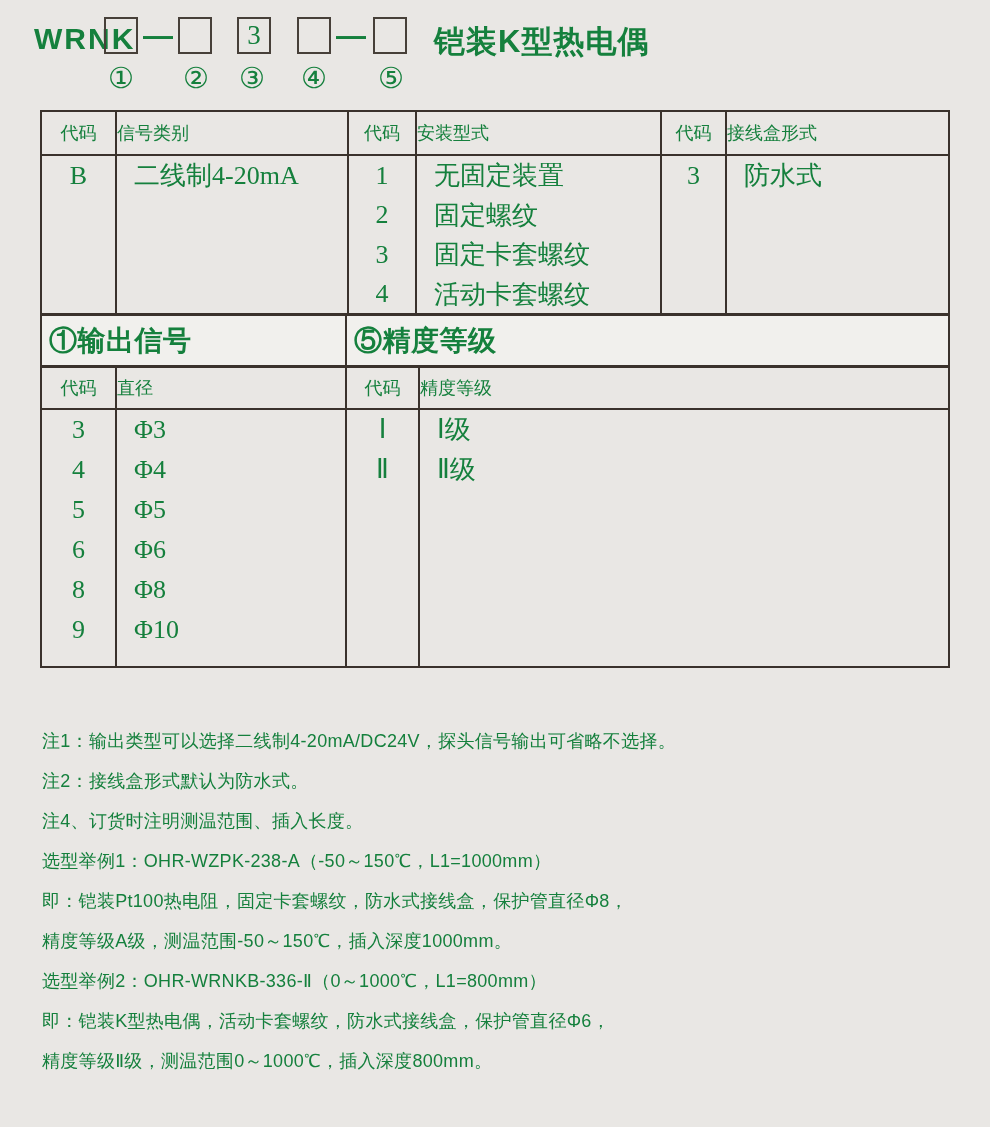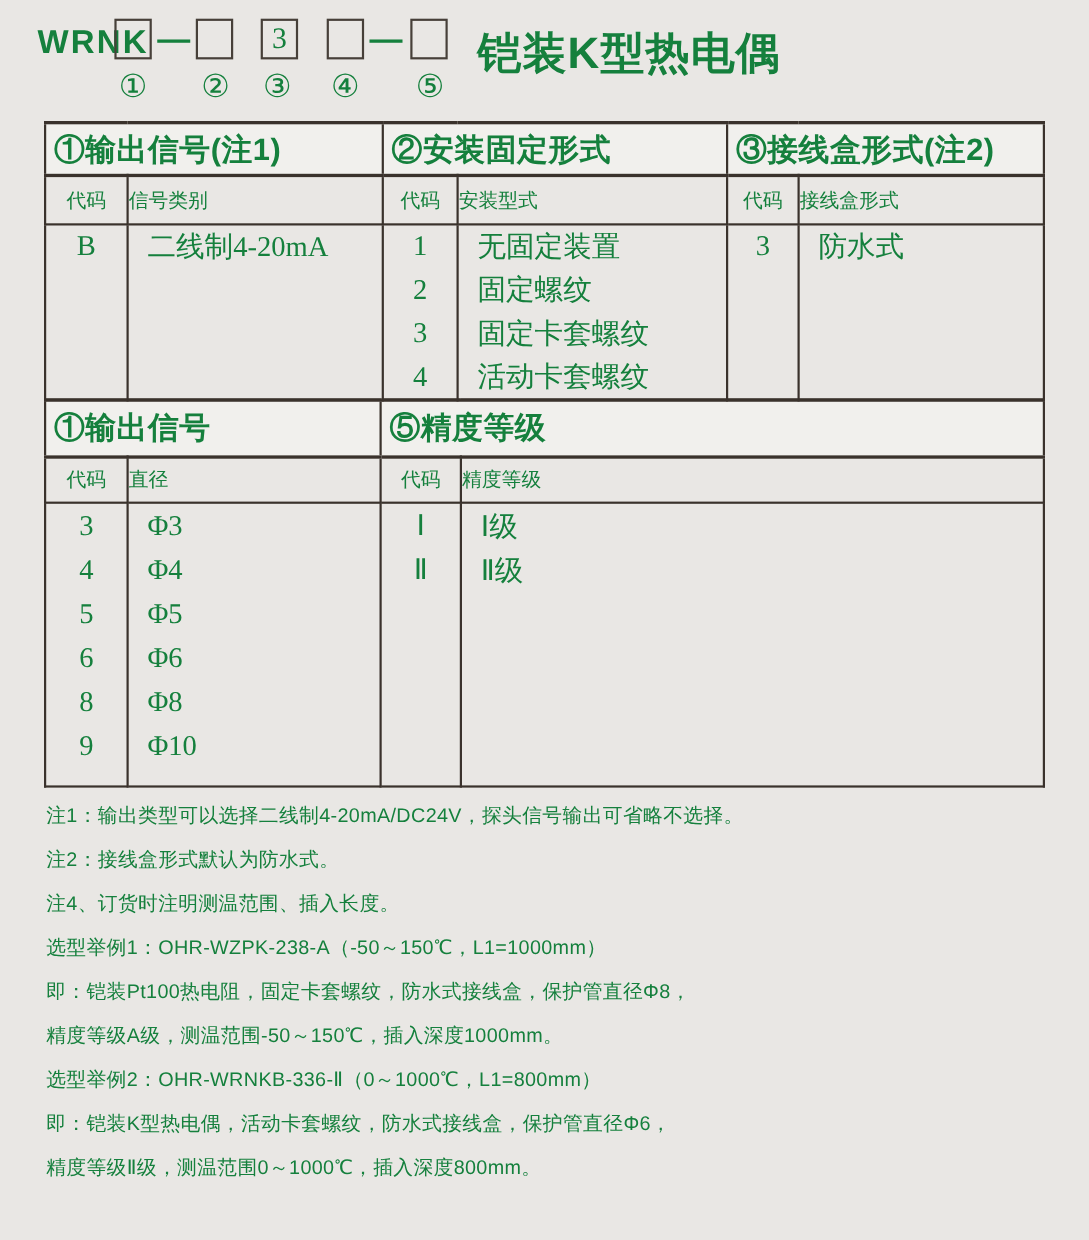--- a/index.html
+++ b/index.html
@@ -11,21 +11,21 @@
   
   .model-prefix { position:absolute; left:34px; top:22px; font-size:30px; font-weight:700; letter-spacing:2px; }
   .slot-box {
     position:absolute; top:17px; width:34px; height:37px; box-sizing:border-box;
     border:2px solid #474039; display:flex; align-items:center; justify-content:center;
     font-family:"Liberation Serif", serif; font-size:27px;
   }
   .slot-1{left:104px}.slot-2{left:178px}.slot-3{left:237px}.slot-4{left:297px}.slot-5{left:373px}
   .dash { position:absolute; top:19px; font-size:30px; font-weight:700; }
   .dash-1{left:143px}.dash-2{left:336px}
-  .product-name { position:absolute; left:434px; top:21px; font-size:40px; font-weight:700; letter-spacing:1px; }
+  .product-name { position:absolute; left:434px; top:21px; font-size:31px; font-weight:700; letter-spacing:1px; }
   .marker { position:absolute; top:61px; font-size:29px; font-family:"DejaVu Sans", sans-serif; }
   .m-1{left:108px}.m-2{left:183px}.m-3{left:239px}.m-4{left:301px}.m-5{left:378px}
 
   
   .tables { position:absolute; left:40px; top:110px; width:908px; }
   table.sel { border-collapse:collapse; table-layout:fixed; width:908px; }
   table.sel td { border:2px solid #3a322c; padding:0; box-sizing:border-box; overflow:hidden; }
   tr.band { height:48px; }
   tr.band td {
     border-top-width:3px; border-bottom-width:3px; background:#f1f0ed;
@@ -76,25 +76,20 @@
     <table class="sel t1">
       <colgroup>
         <col style="width:75px">
           <col style="width:232px">
         <col style="width:68px">
           <col style="width:245px">
         <col style="width:65px">
           <col style="width:223px">
       </colgroup>
       <tbody>
-          <tr class="band">
-        <td colspan="2">①输出信号(注1)</td>
-        <td colspan="2" class="secL">②安装固定形式</td>
-        <td colspan="2" class="secL">③接线盒形式(注2)</td>
-      </tr>
       <tr class="subhead">
         <td class="code-h">代码</td>
         <td class="label-h">信号类别</td>
         <td class="code-h secL">代码</td>
         <td class="label-h">安装型式</td>
         <td class="code-h secL">代码</td>
         <td class="label-h">接线盒形式</td>
       </tr>
       <tr class="tbody">
         <td class="codes">

